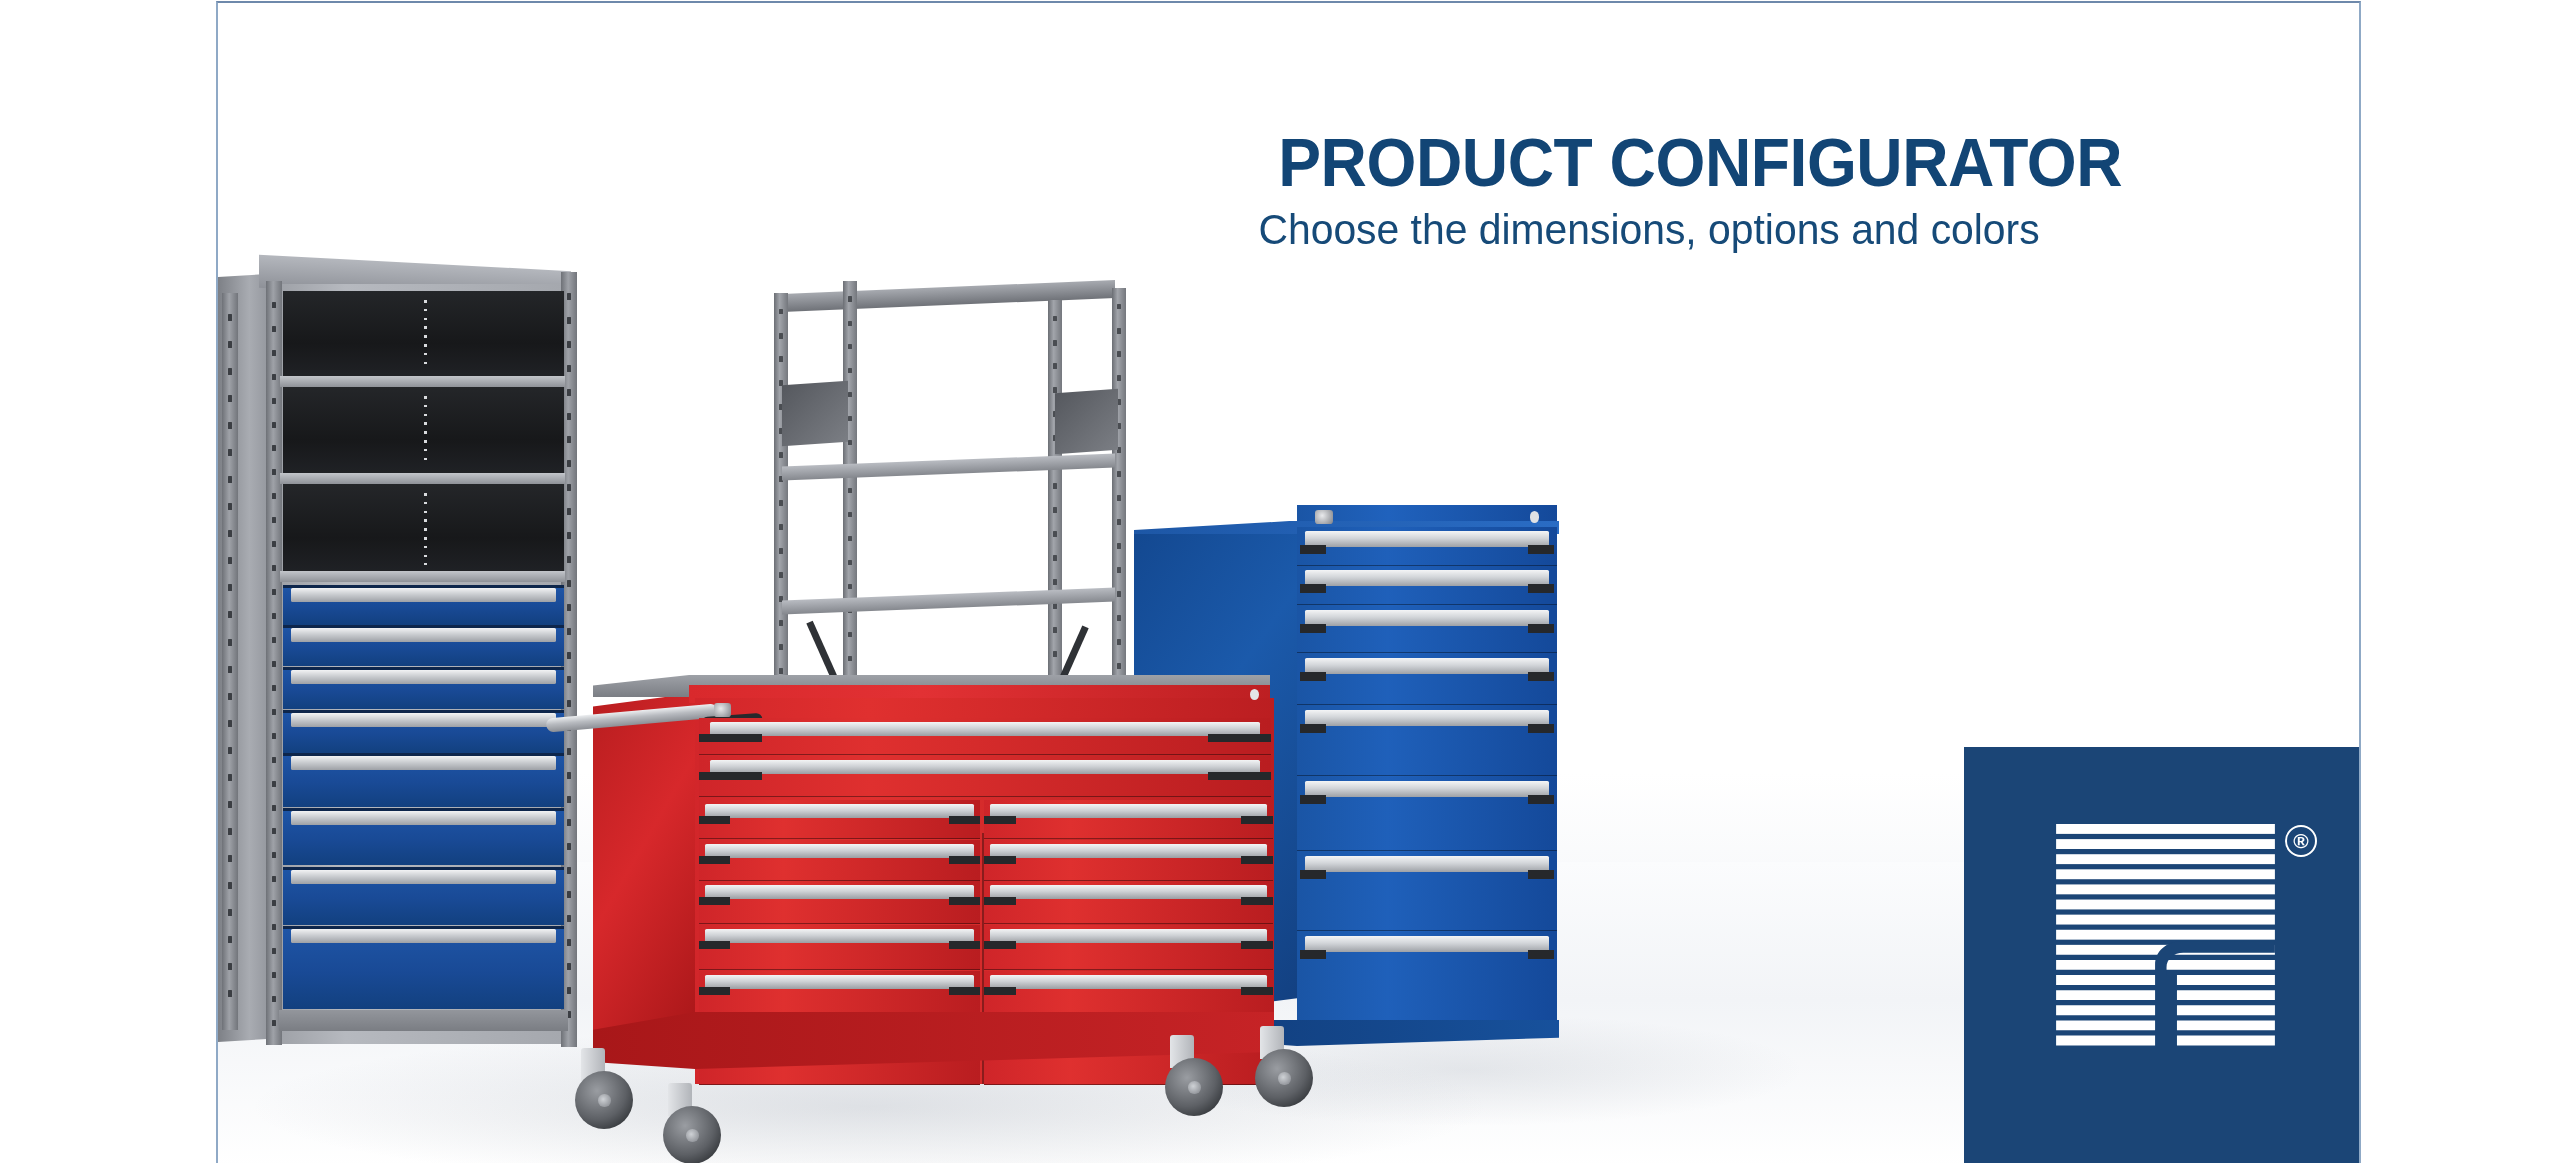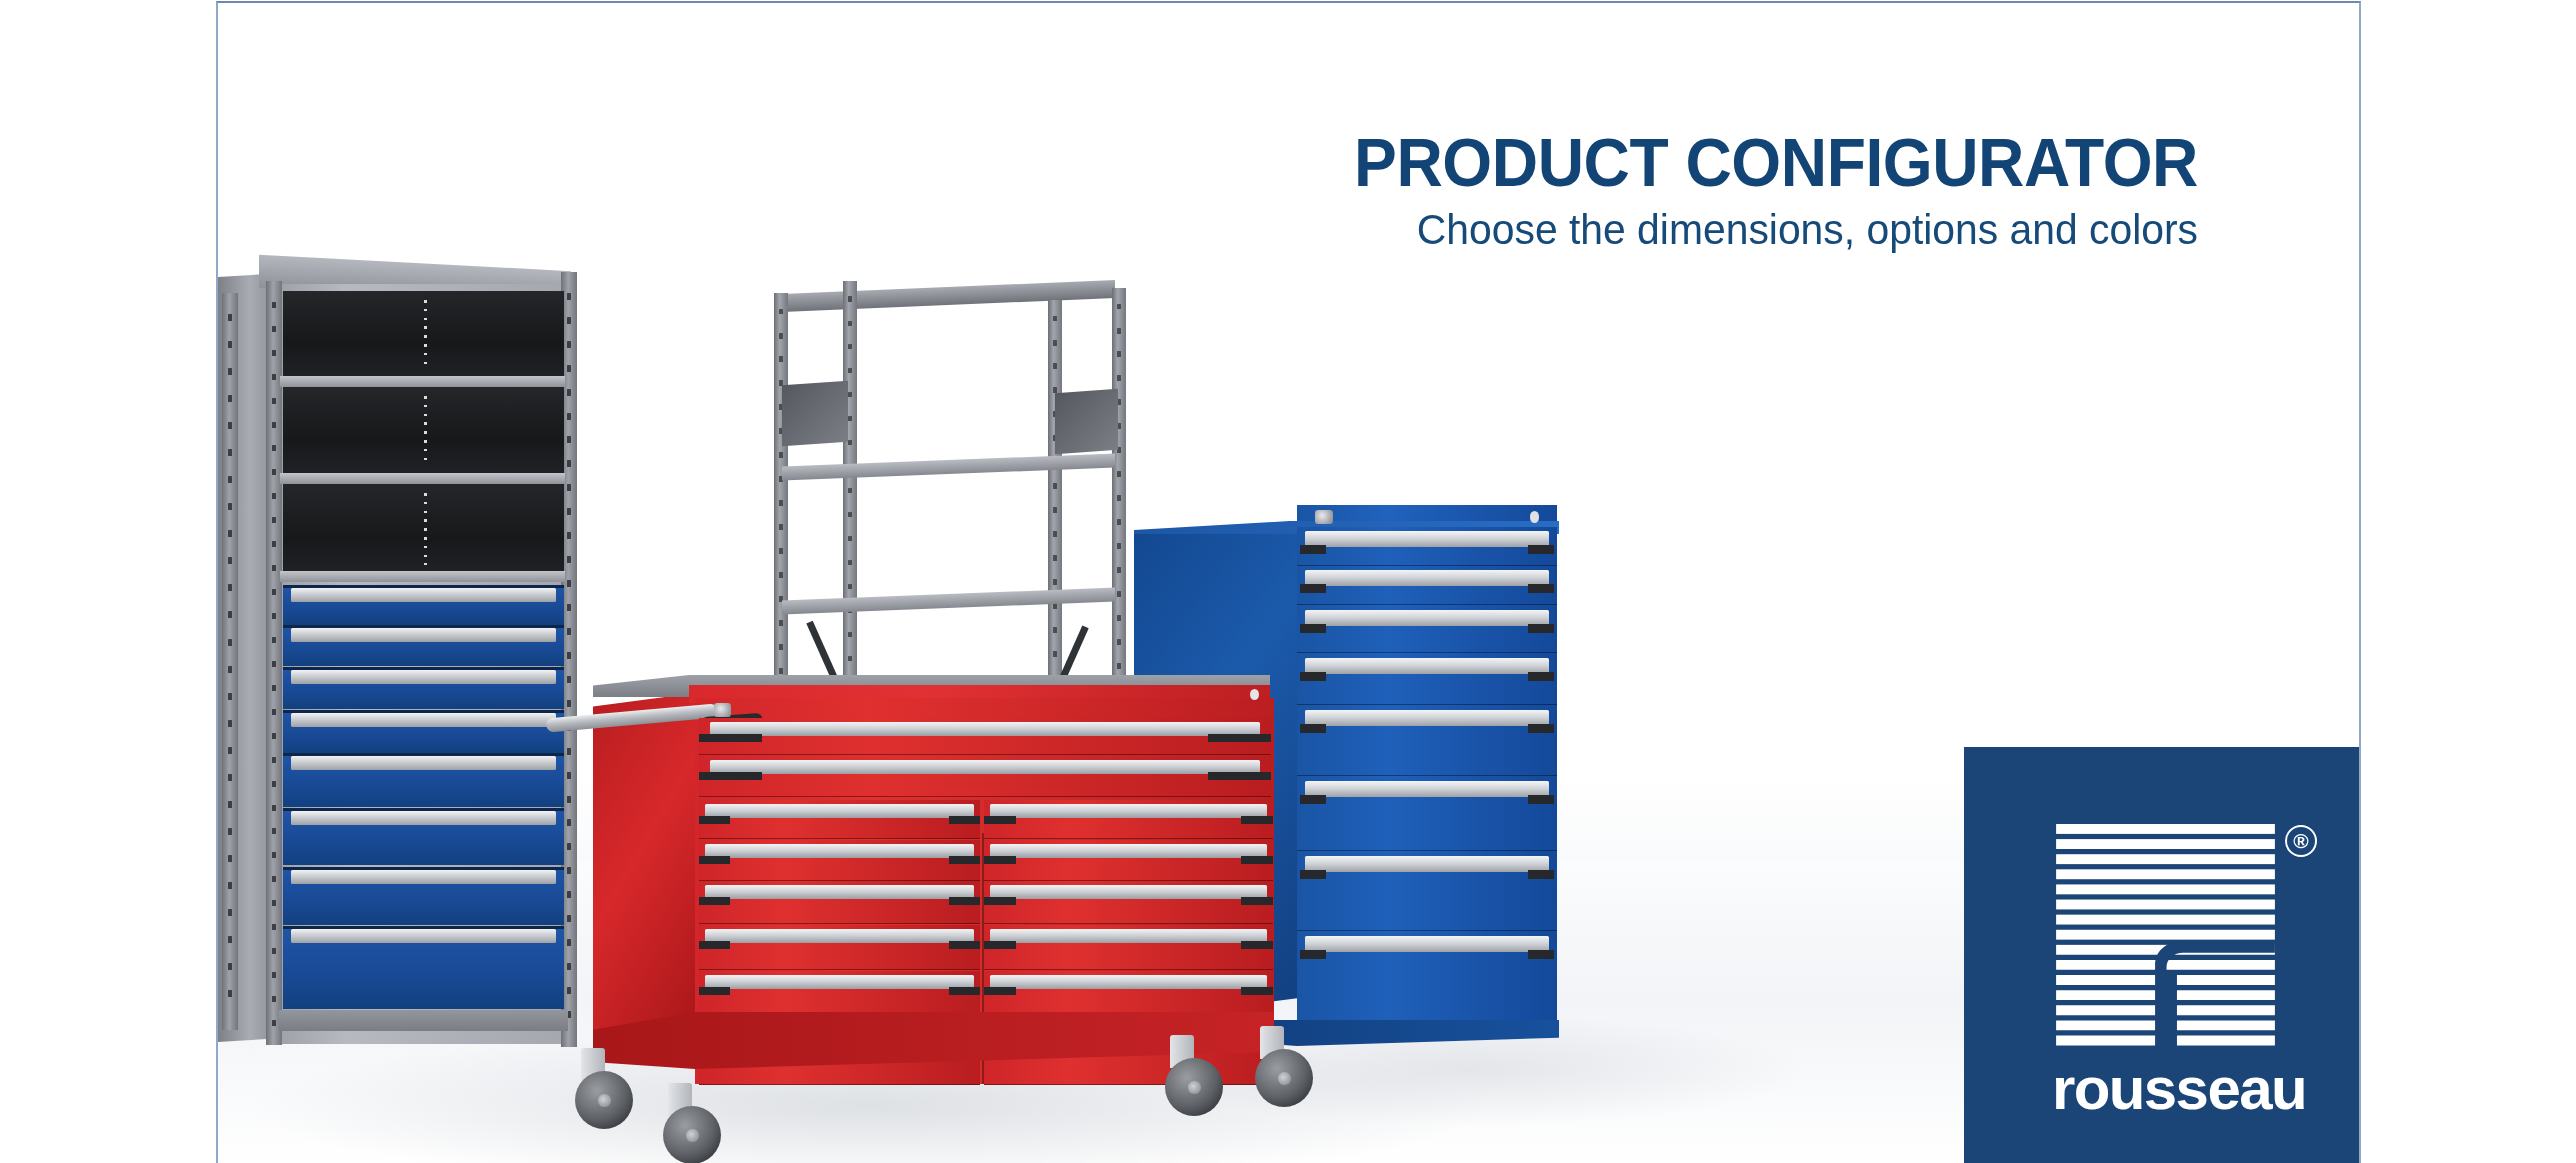--- a/index.html
+++ b/index.html
@@ -22,21 +22,21 @@
       radial-gradient(ellipse 885px 114px at 651px 245px, rgba(120,130,145,.22), rgba(120,130,145,0) 70%),
       radial-gradient(ellipse 468px 78px at 1249px 208px, rgba(120,130,145,.16), rgba(120,130,145,0) 72%),
       linear-gradient(to bottom, #fbfcfd 0%, #f2f4f7 45%, #ffffff 100%);
   }
   #floor-fade{
     position:absolute; left:0; top:770px; width:100%; height:156px;
     background:linear-gradient(to bottom, rgba(246,248,250,0), rgba(243,245,248,.85));
   }
 
   
-  #copy{ position:absolute; left:991px; top:125px; width:989px; text-align:right; }
+  #copy{ position:absolute; left:991px; top:125px; width:989px; }
   #title{
     font-size:69px; font-weight:700; letter-spacing:-0.5px; line-height:1.0;
     color:#124575; white-space:nowrap; transform:scaleX(.93); transform-origin:right center;
   }
   #subtitle{
     font-size:43px; font-weight:400; line-height:1.12; margin-top:8.3px;
     color:#164a78; white-space:nowrap; transform:scaleX(.95); transform-origin:right center;
   }
 
   
@@ -593,17 +593,16 @@
         <path d="M0 319 h190 v19 H0 z  M232 319 h188 v19 H232 z"></path>
         <path d="M0 348 h190 v19 H0 z  M232 348 h188 v19 H232 z"></path>
         <path d="M0 377 h190 v19 H0 z  M232 377 h188 v19 H232 z"></path>
         <path d="M0 406 h190 v19 H0 z  M232 406 h188 v19 H232 z"></path>
       </g>
 
       <path d="M190 290 v-20 c0 -26 22 -45 52 -45 h178 v22 h-176 c-18 0 -32 12 -32 28 v15 z" fill="#1b4576"></path>
       <path d="M190 261 h44 c0 -14 14 -26 32 -26 h154 v-6 h-156 c-30 0 -52 14 -52 32 z" fill="#ffffff" opacity="0"></path>
     </svg>
     <div id="logo-reg">®</div>
-    <div id="logo-word">rousseau</div>
   </div>
 
 </div>
 
 
 </body></html>

